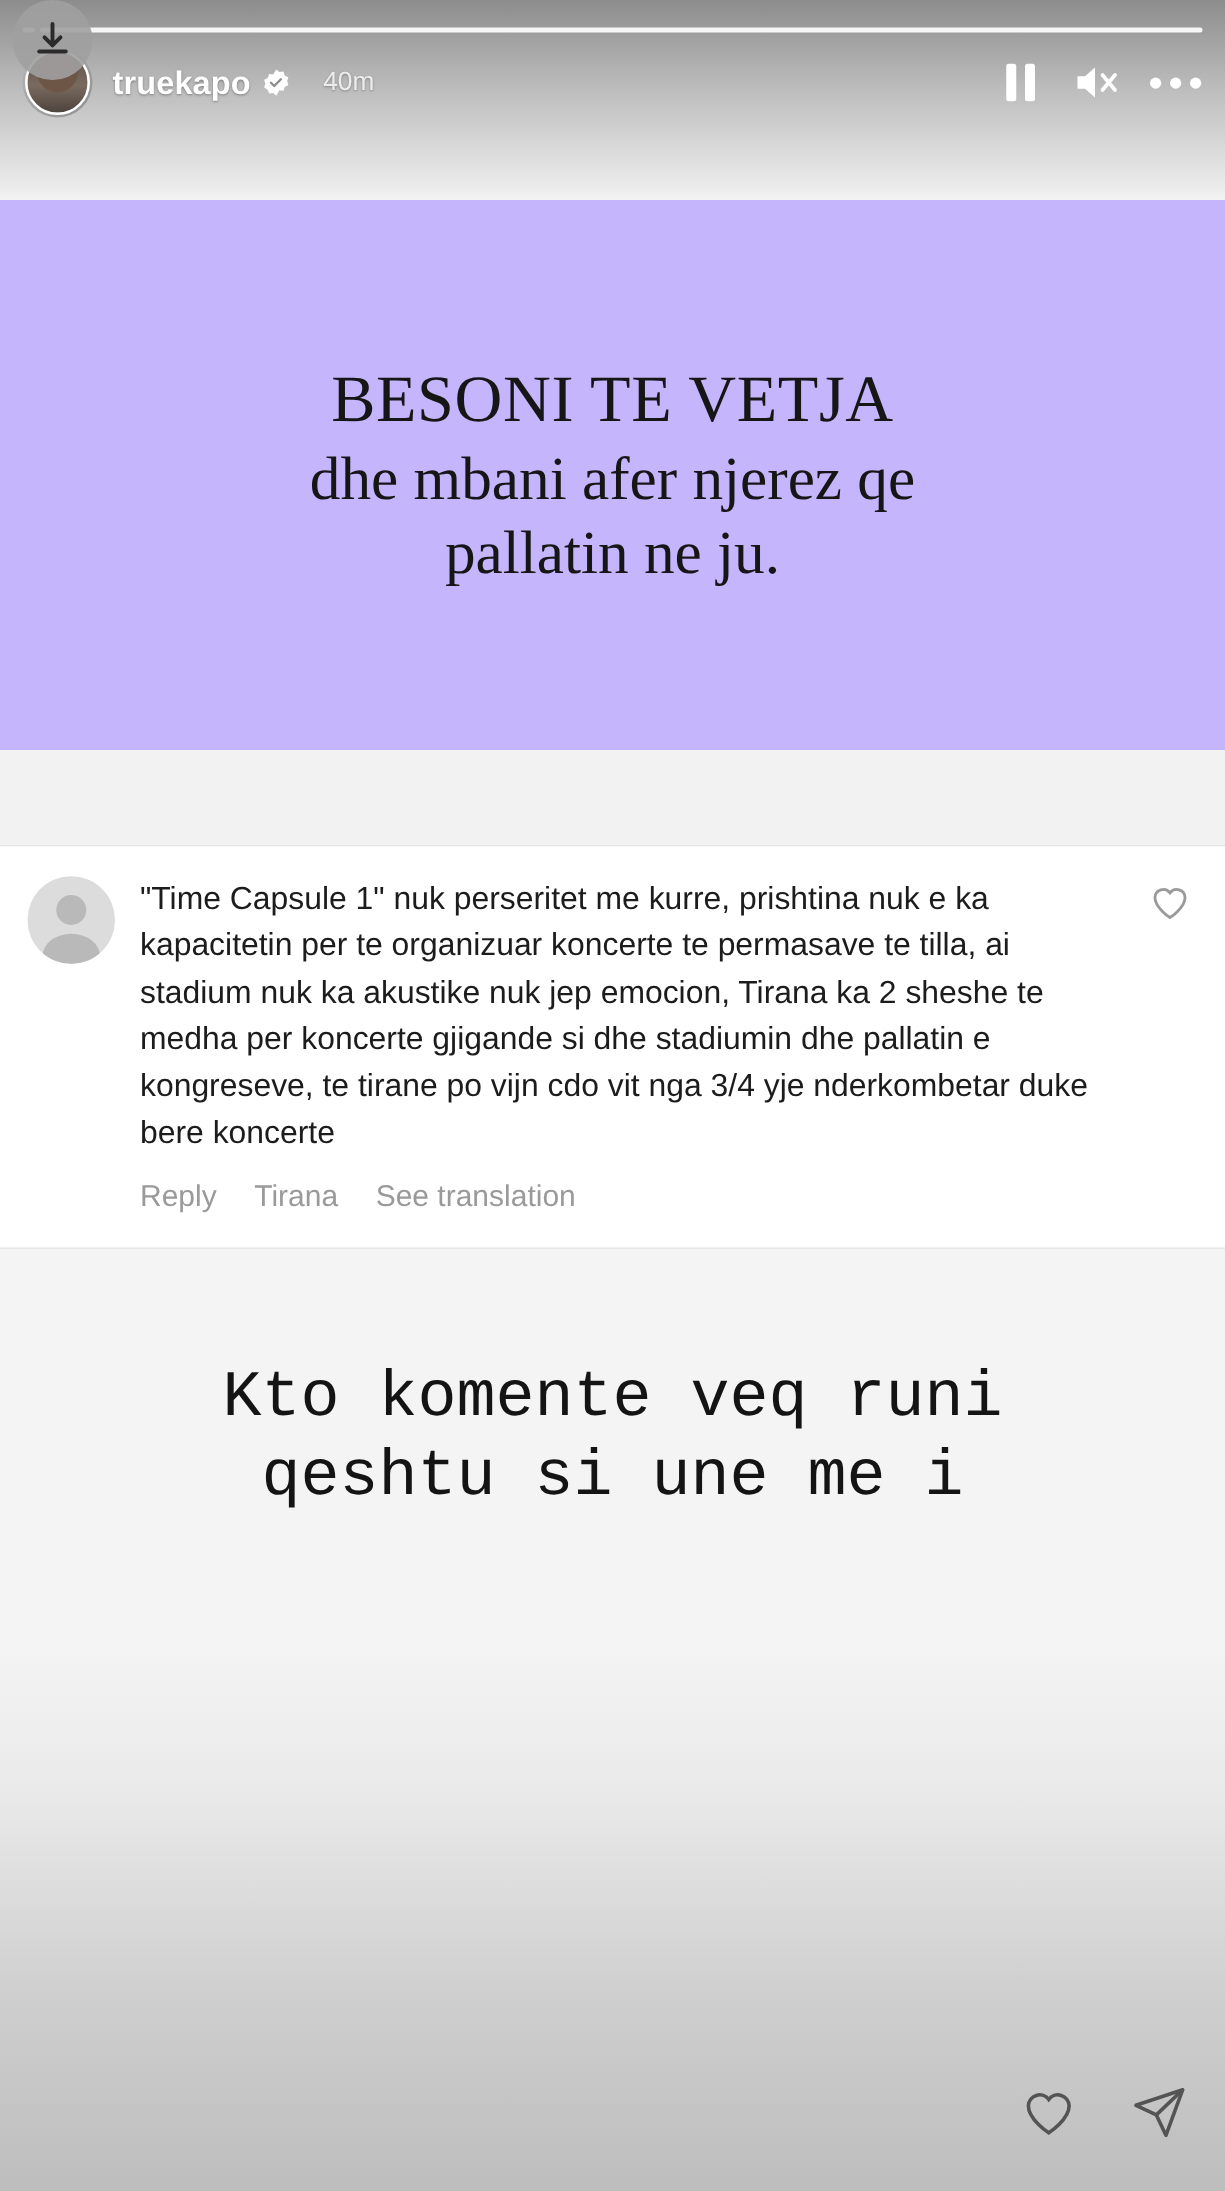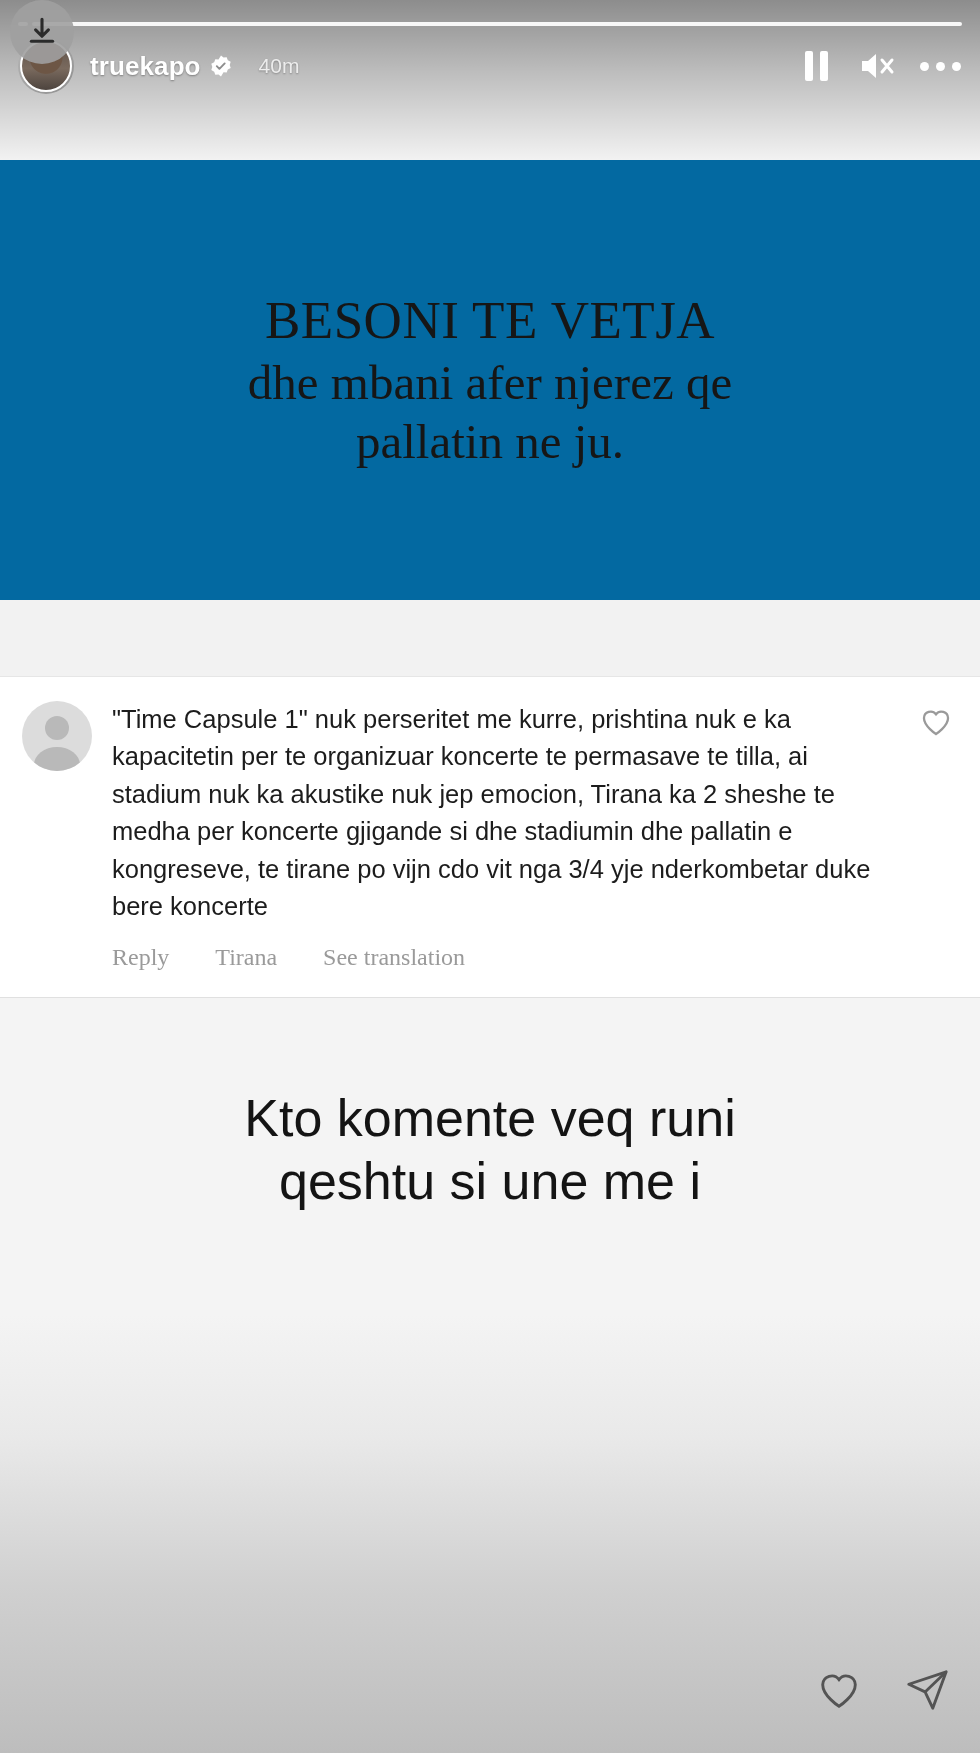--- a/index.html
+++ b/index.html
@@ -156,21 +156,21 @@
     z-index: 9;
   }
 
   
   .quote-top {
     position: absolute;
     top: 160px;
     left: 0;
     right: 0;
     height: 440px;
-    background: #0369a1;
+    background: #c4b5fd;
     display: flex;
     align-items: center;
     justify-content: center;
     z-index: 2;
   }
   .quote-top-inner {
     text-align: center;
     font-family: "Liberation Serif", serif;
     color: #161616;
     line-height: 1.22;
@@ -237,22 +237,21 @@
   .comment-text {
     font-size: 25.5px;
     line-height: 1.47;
     color: #1c1c1c;
     word-wrap: break-word;
   }
   .comment-actions {
     margin-top: 18px;
     display: flex;
     align-items: center;
-    gap: 46px;
-    font-family: Liberation Serif, serif;
+    gap: 30px;
   }
   .comment-action {
     font-size: 24px;
     color: #9a9a9a;
   }
   .comment-like {
     flex: 0 0 auto;
     width: 44px;
     height: 44px;
     display: flex;
@@ -269,21 +268,21 @@
     right: 0;
     height: 330px;
     background: #f4f4f4;
     display: flex;
     align-items: center;
     justify-content: center;
     z-index: 2;
   }
   .quote-bottom-inner {
     text-align: center;
-    font-family: Liberation Sans, sans-serif;
+    font-family: Liberation Mono, monospace;
     color: #141414;
     line-height: 1.22;
     font-size: 52px;
   }
 
   
   .bottom-fill {
     position: absolute;
     top: 1315px;
     left: 0;

